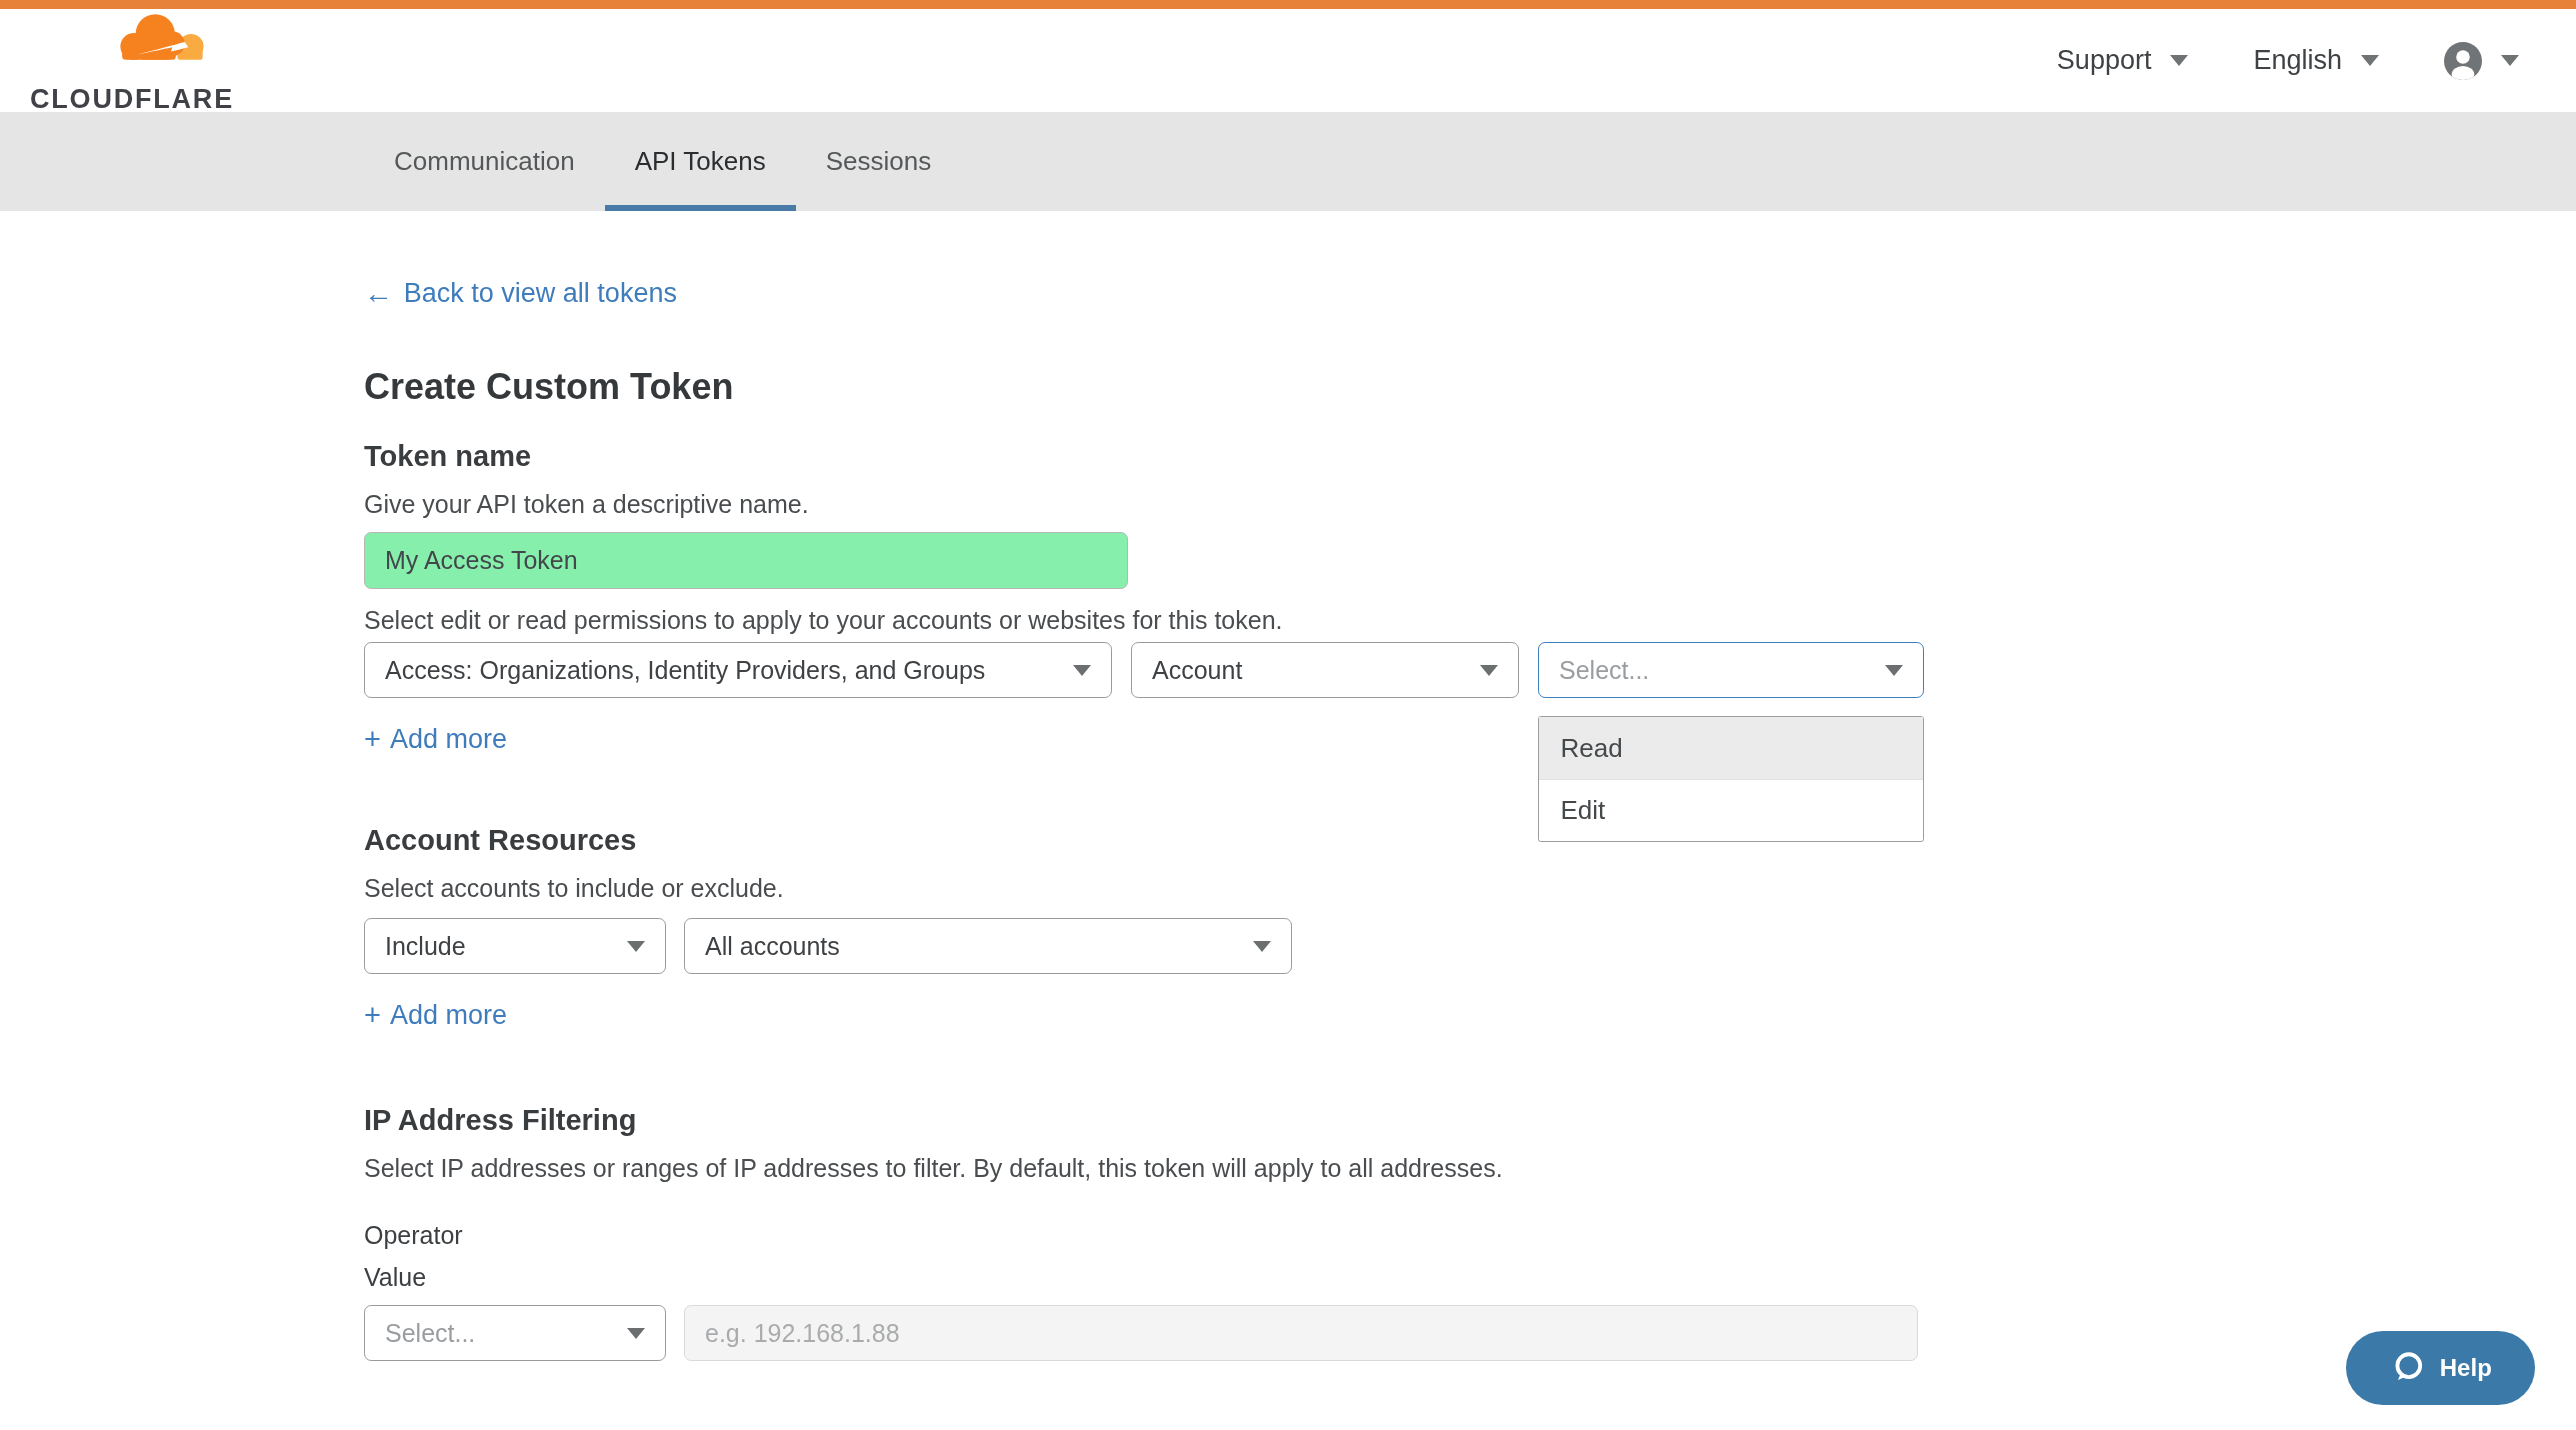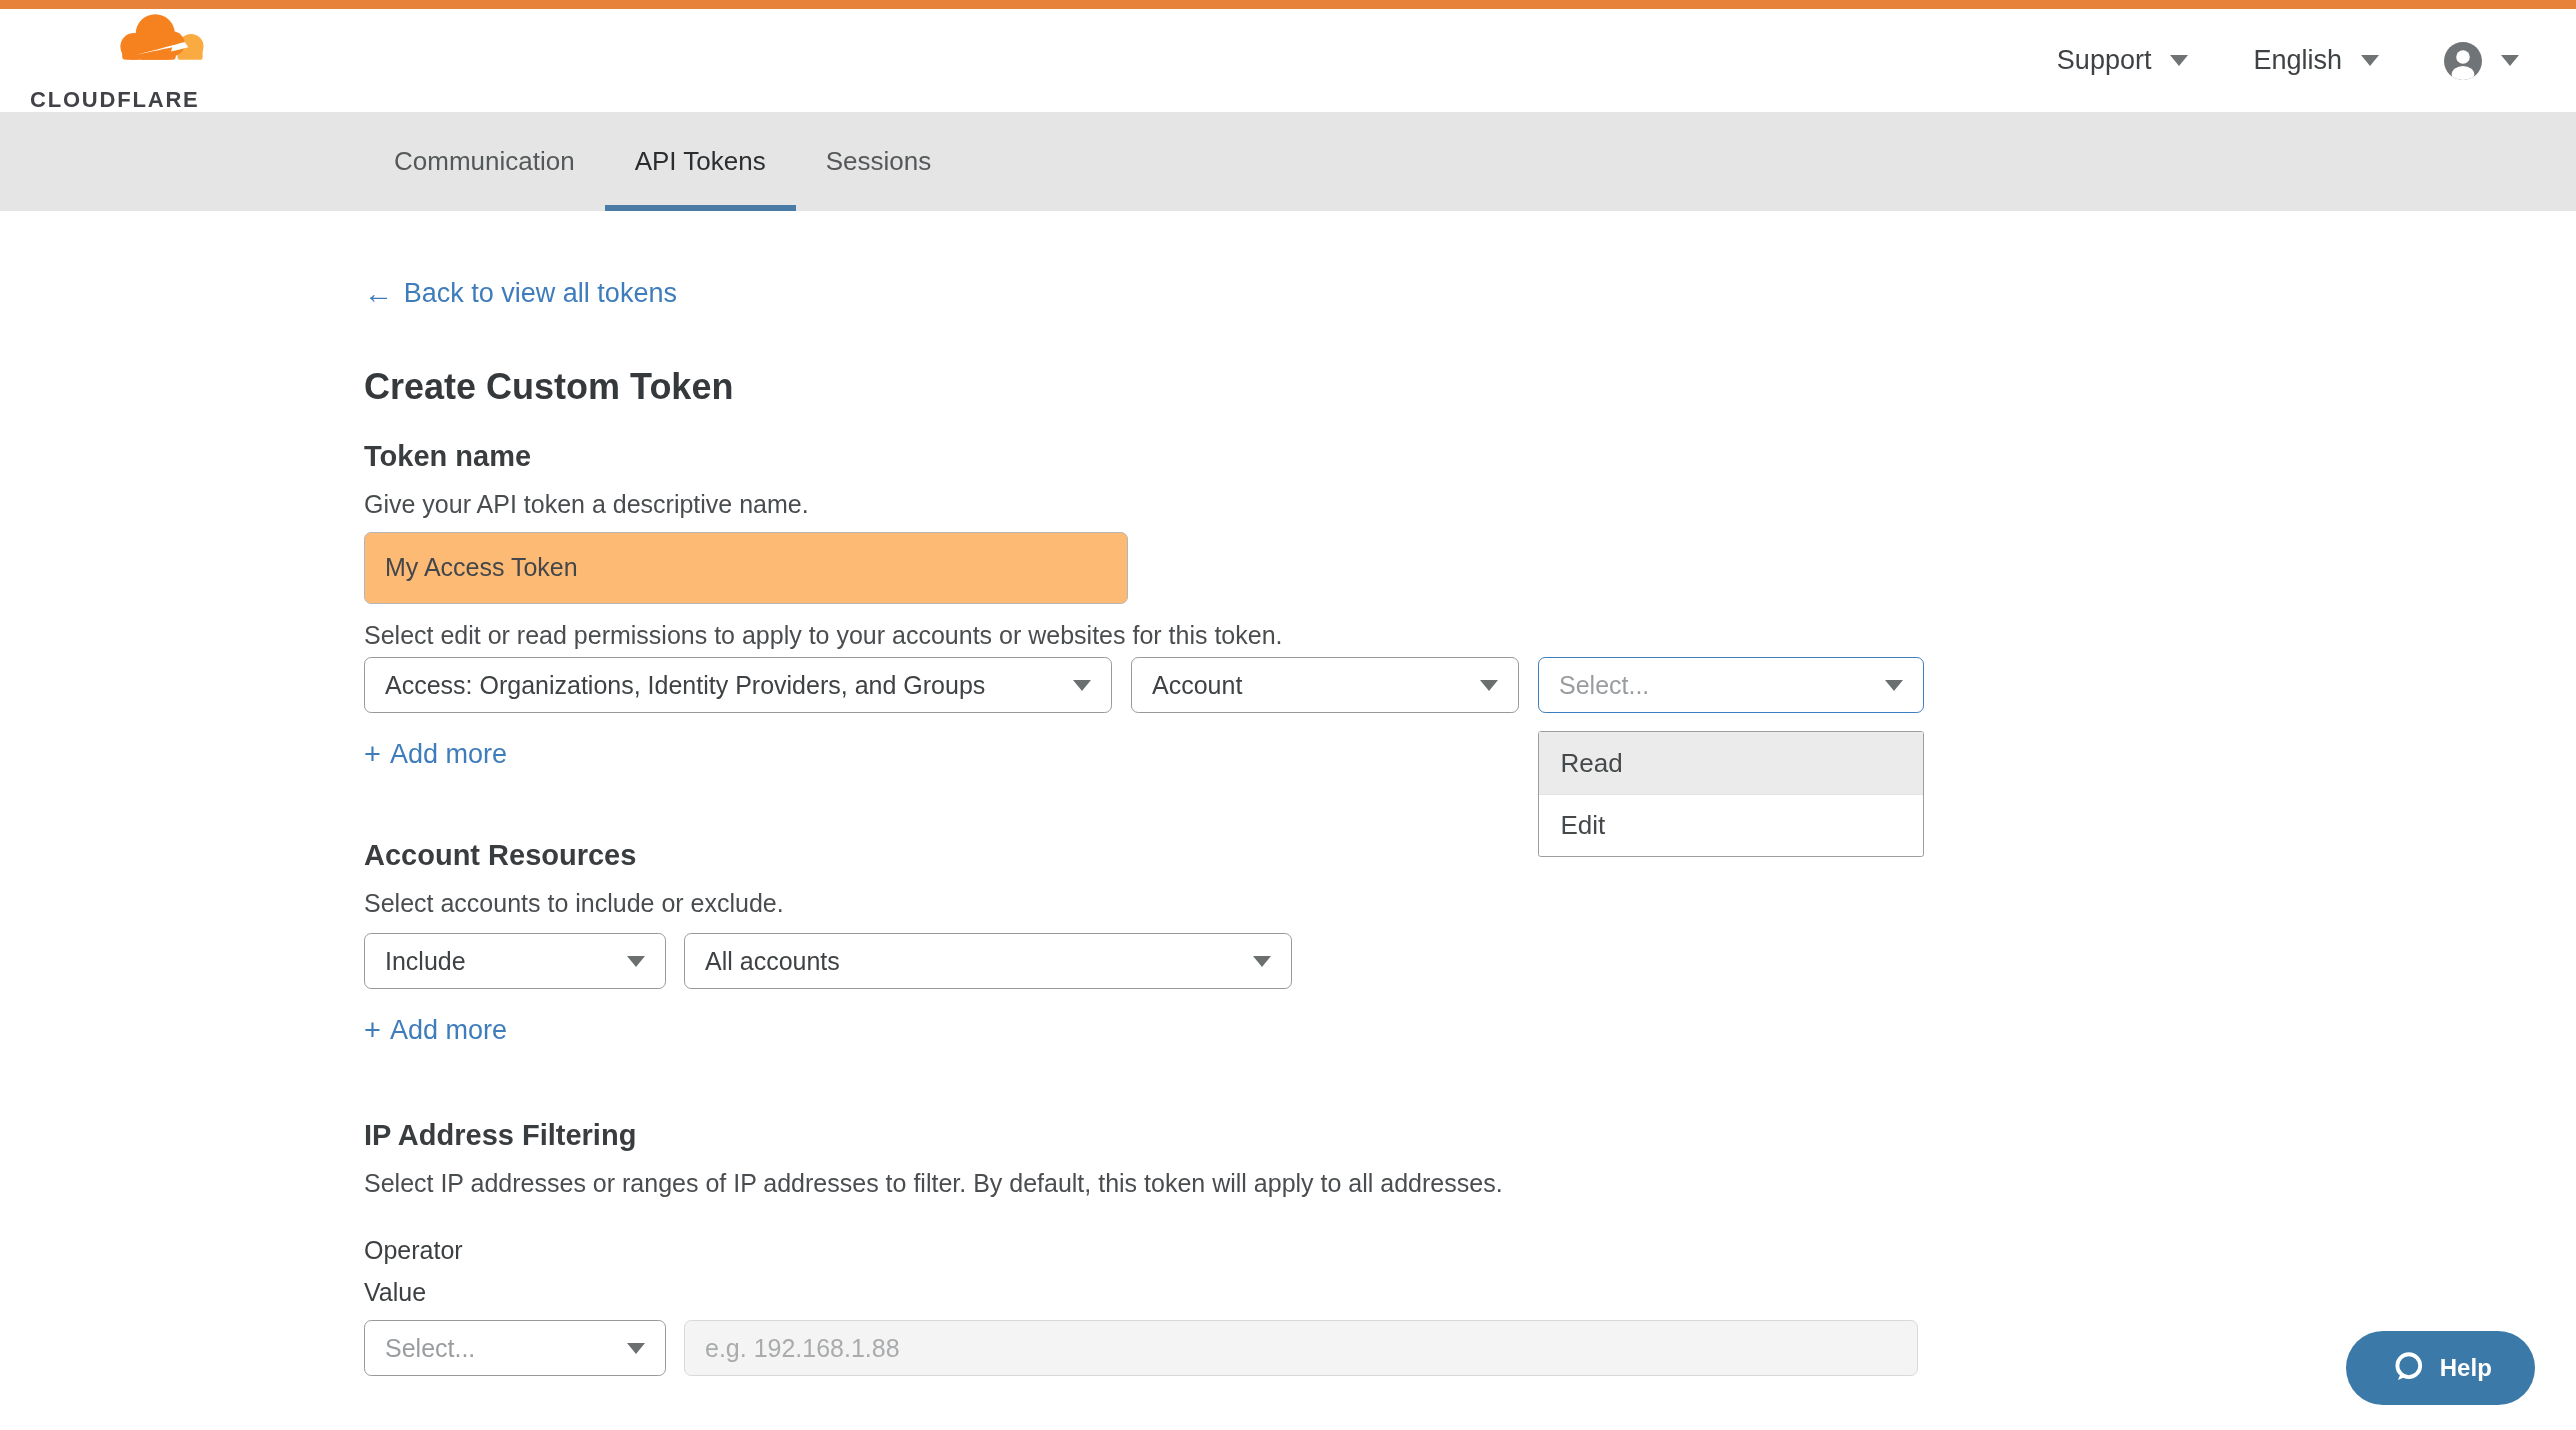--- a/index.html
+++ b/index.html
@@ -20,21 +20,21 @@
     height: 103px;
     background: #ffffff;
     display: flex;
     align-items: center;
     justify-content: space-between;
     padding: 0 57px 0 30px;
   }
   .logo { display: flex; flex-direction: column; cursor: pointer; }
   .logo-cloud { margin-left: 83px; height: 59px; }
   .logo-word {
-    font-size: 22px; font-weight: 800; letter-spacing: 1.8px;
+    font-size: 27px; font-weight: 800; letter-spacing: 1.8px;
     color: #404247; line-height: 27px; margin-top: 19px;
   }
   .header-nav { display: flex; align-items: center; gap: 65px; }
   .nav-item {
     display: flex; align-items: center; gap: 19px;
     font-size: 27px; color: #3f4244; cursor: pointer;
   }
   .caret {
     width: 0; height: 0;
     border-left: 9px solid transparent;
@@ -86,25 +86,25 @@
   }
   .desc { font-size: 25px; line-height: 30.5px; color: #4a4d4f; }
 
   .mt-sec { margin-top: 77px; }
   .mt-h-token { margin-top: 30.5px; }
   .mt-desc { margin-top: 16px; }
 
   .text-input {
     display: block;
     margin-top: 12.6px;
-    width: 764px; height: 72px;
+    width: 764px; height: 57px;
     border: 1.8px solid #b3b5b6; border-radius: 7.2px;
     font-family: "Liberation Sans", sans-serif;
     font-size: 25px; color: #43464a;
-    padding: 0 20px; outline: none; background: #fdba74;
+    padding: 0 20px; outline: none; background: #86efac;
   }
 
   .controls-row { display: flex; gap: 19px; margin-top: 7.2px; }
 
   .select {
     height: 56px;
     border: 1.8px solid #97999b; border-radius: 7.2px;
     background: #fff;
     display: flex; align-items: center; justify-content: space-between;
     padding: 0 20px;

